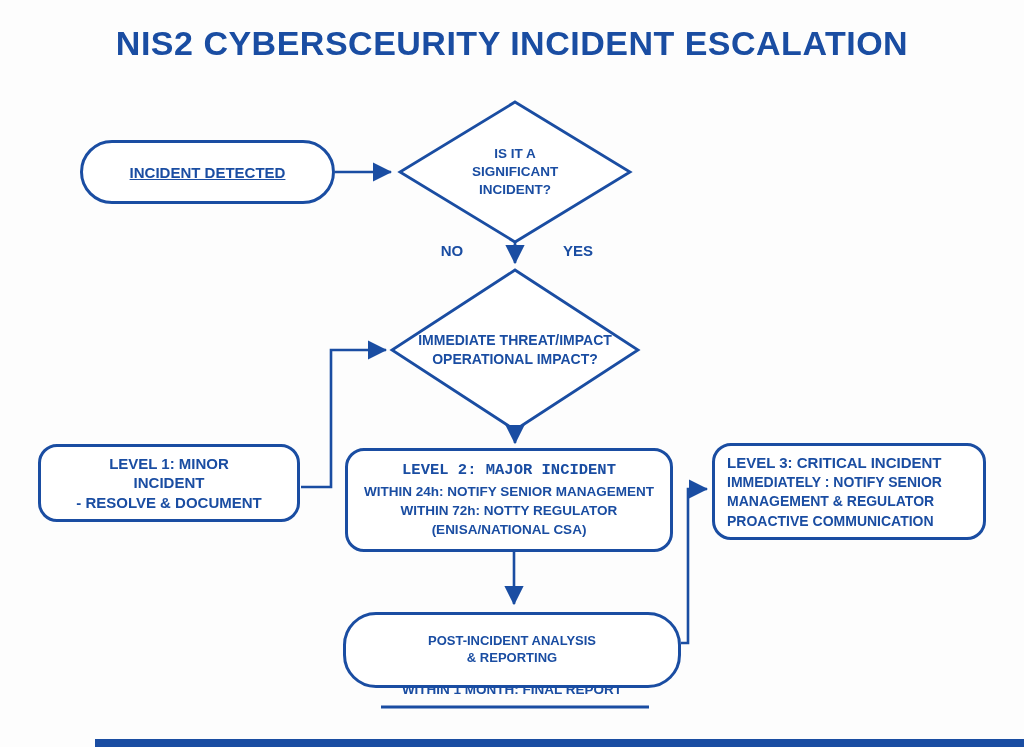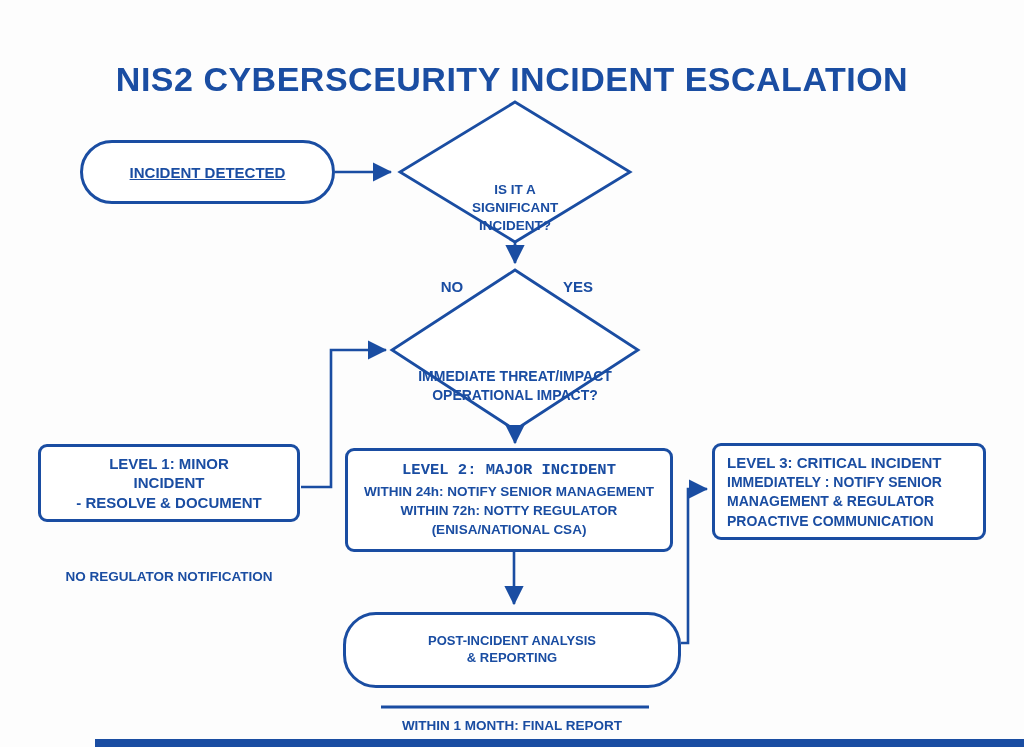--- a/index.html
+++ b/index.html
@@ -38,21 +38,20 @@
     fill:var(--primary);
   }
   .layer .underline{
     stroke-width:3.2;
   }
   .txt{
     position:absolute;
     color:var(--primary);
     font-weight:bold;
     text-align:center;
-    margin-top:36px;
   }
   .page-title{
     left:0;top:24px;width:1024px;
     font-size:34px;
     font-weight:800;
     letter-spacing:.5px;
   }
   .node{
     position:absolute;
     box-sizing:border-box;
@@ -60,21 +59,21 @@
     background:#ffffff;
     color:var(--primary);
     font-weight:bold;
     display:flex;
     flex-direction:column;
     align-items:center;
     justify-content:center;
     text-align:center;
   }
   .stadium{border-radius:34px;}
-  .rect{border-radius:9px;}
+  .rect{border-radius:19px;}
   .node-incident{left:80px;top:140px;width:255px;height:64px;font-size:15px;text-decoration:underline;}
   .node-level1{left:38px;top:444px;width:262px;height:78px;font-size:15px;line-height:1.28;}
   .node-level2{left:345px;top:448px;width:328px;height:104px;}
   .node-level2 .node-title{font-size:15.5px;margin-bottom:3px;font-family:Liberation Mono, monospace;}
   .node-level2 .node-line{font-size:13.5px;line-height:1.42;}
   .node-level3{left:712px;top:443px;width:274px;height:97px;align-items:flex-start;text-align:left;padding:8px 12px;justify-content:space-between;}
   .node-level3 .node-title{font-size:15px;margin-bottom:2px;}
   .node-level3 .node-line{font-size:14px;line-height:1.38;}
   .node-post{left:343px;top:612px;width:338px;height:76px;font-size:13px;line-height:1.3;border-radius:33px;}
   .d1-text{left:425px;top:145px;width:180px;font-size:13.5px;line-height:1.32;}
@@ -139,21 +138,20 @@
   <div class="txt d2-text">
     <div>IMMEDIATE THREAT/IMPACT</div>
     <div>OPERATIONAL IMPACT?</div>
   </div>
 
   <div class="node rect node-level1">
     <div>LEVEL 1: MINOR</div>
     <div>INCIDENT</div>
     <div>- RESOLVE &amp; DOCUMENT</div>
   </div>
-  <div class="txt note-level1">NO REGULATOR NOTIFICATION</div>
 
   <div class="node rect node-level2">
     <div class="node-title">LEVEL 2: MAJOR INCIDENT</div>
     <div class="node-line">WITHIN 24h: NOTIFY SENIOR MANAGEMENT</div>
     <div class="node-line">WITHIN 72h: NOTTY REGULATOR</div>
     <div class="node-line">(ENISA/NATIONAL CSA)</div>
   </div>
 
   <div class="node rect node-level3">
     <div class="node-title">LEVEL 3: CRITICAL INCIDENT</div>

